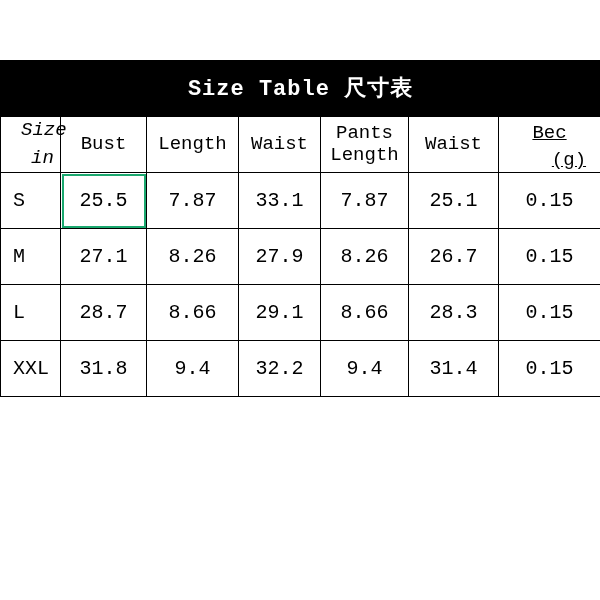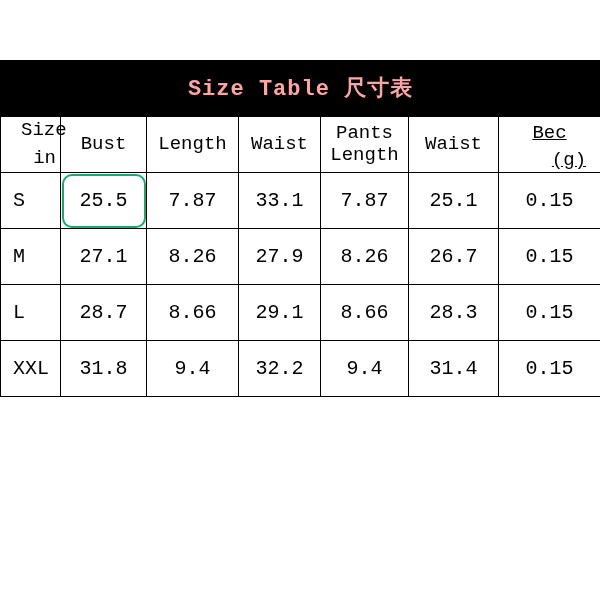--- a/index.html
+++ b/index.html
@@ -17,43 +17,44 @@
     width: 600px;
     padding-top: 60px;
   }
   table {
     border-collapse: collapse;
     width: 100%;
     table-layout: fixed;
   }
   .title-row td {
     background: #000;
-    color: #fca5a5;
+    color: #ffffff;
     text-align: center;
     font-size: 22px;
     padding: 6px 0 8px 0;
     font-weight: bold;
     letter-spacing: 1px;
   }
   th, td {
     border: 1px solid #000;
     height: 56px;
     text-align: center;
     vertical-align: middle;
     padding: 0 4px;
   }
   th {
     font-weight: normal;
     font-size: 19px;
     line-height: 1.2;
   }
   .size-head {
-    text-align: right;
+    text-align: center;
     padding-left: 20px;
     line-height: 1.25;
+    font-style: italic;
   }
   .size-head .unit {
     display: block;
     padding-left: 8px;
     padding-top: 4px;
   }
   .bec-head {
     padding-top: 4px;
     text-decoration: underline;
   }
@@ -67,21 +68,20 @@
     line-height: 1.15;
   }
   td.size-col {
     text-align: left;
     padding-left: 12px;
     font-size: 20px;
   }
   .selected {
     outline: 2px solid #1aa86f;
     outline-offset: -3px;
-    border-radius: 11px;
   }
   col.c0 { width: 60px; }
   col.c1 { width: 86px; }
   col.c2 { width: 92px; }
   col.c3 { width: 82px; }
   col.c4 { width: 88px; }
   col.c5 { width: 90px; }
   col.c6 { width: 102px; }
 </style>
 </head>

